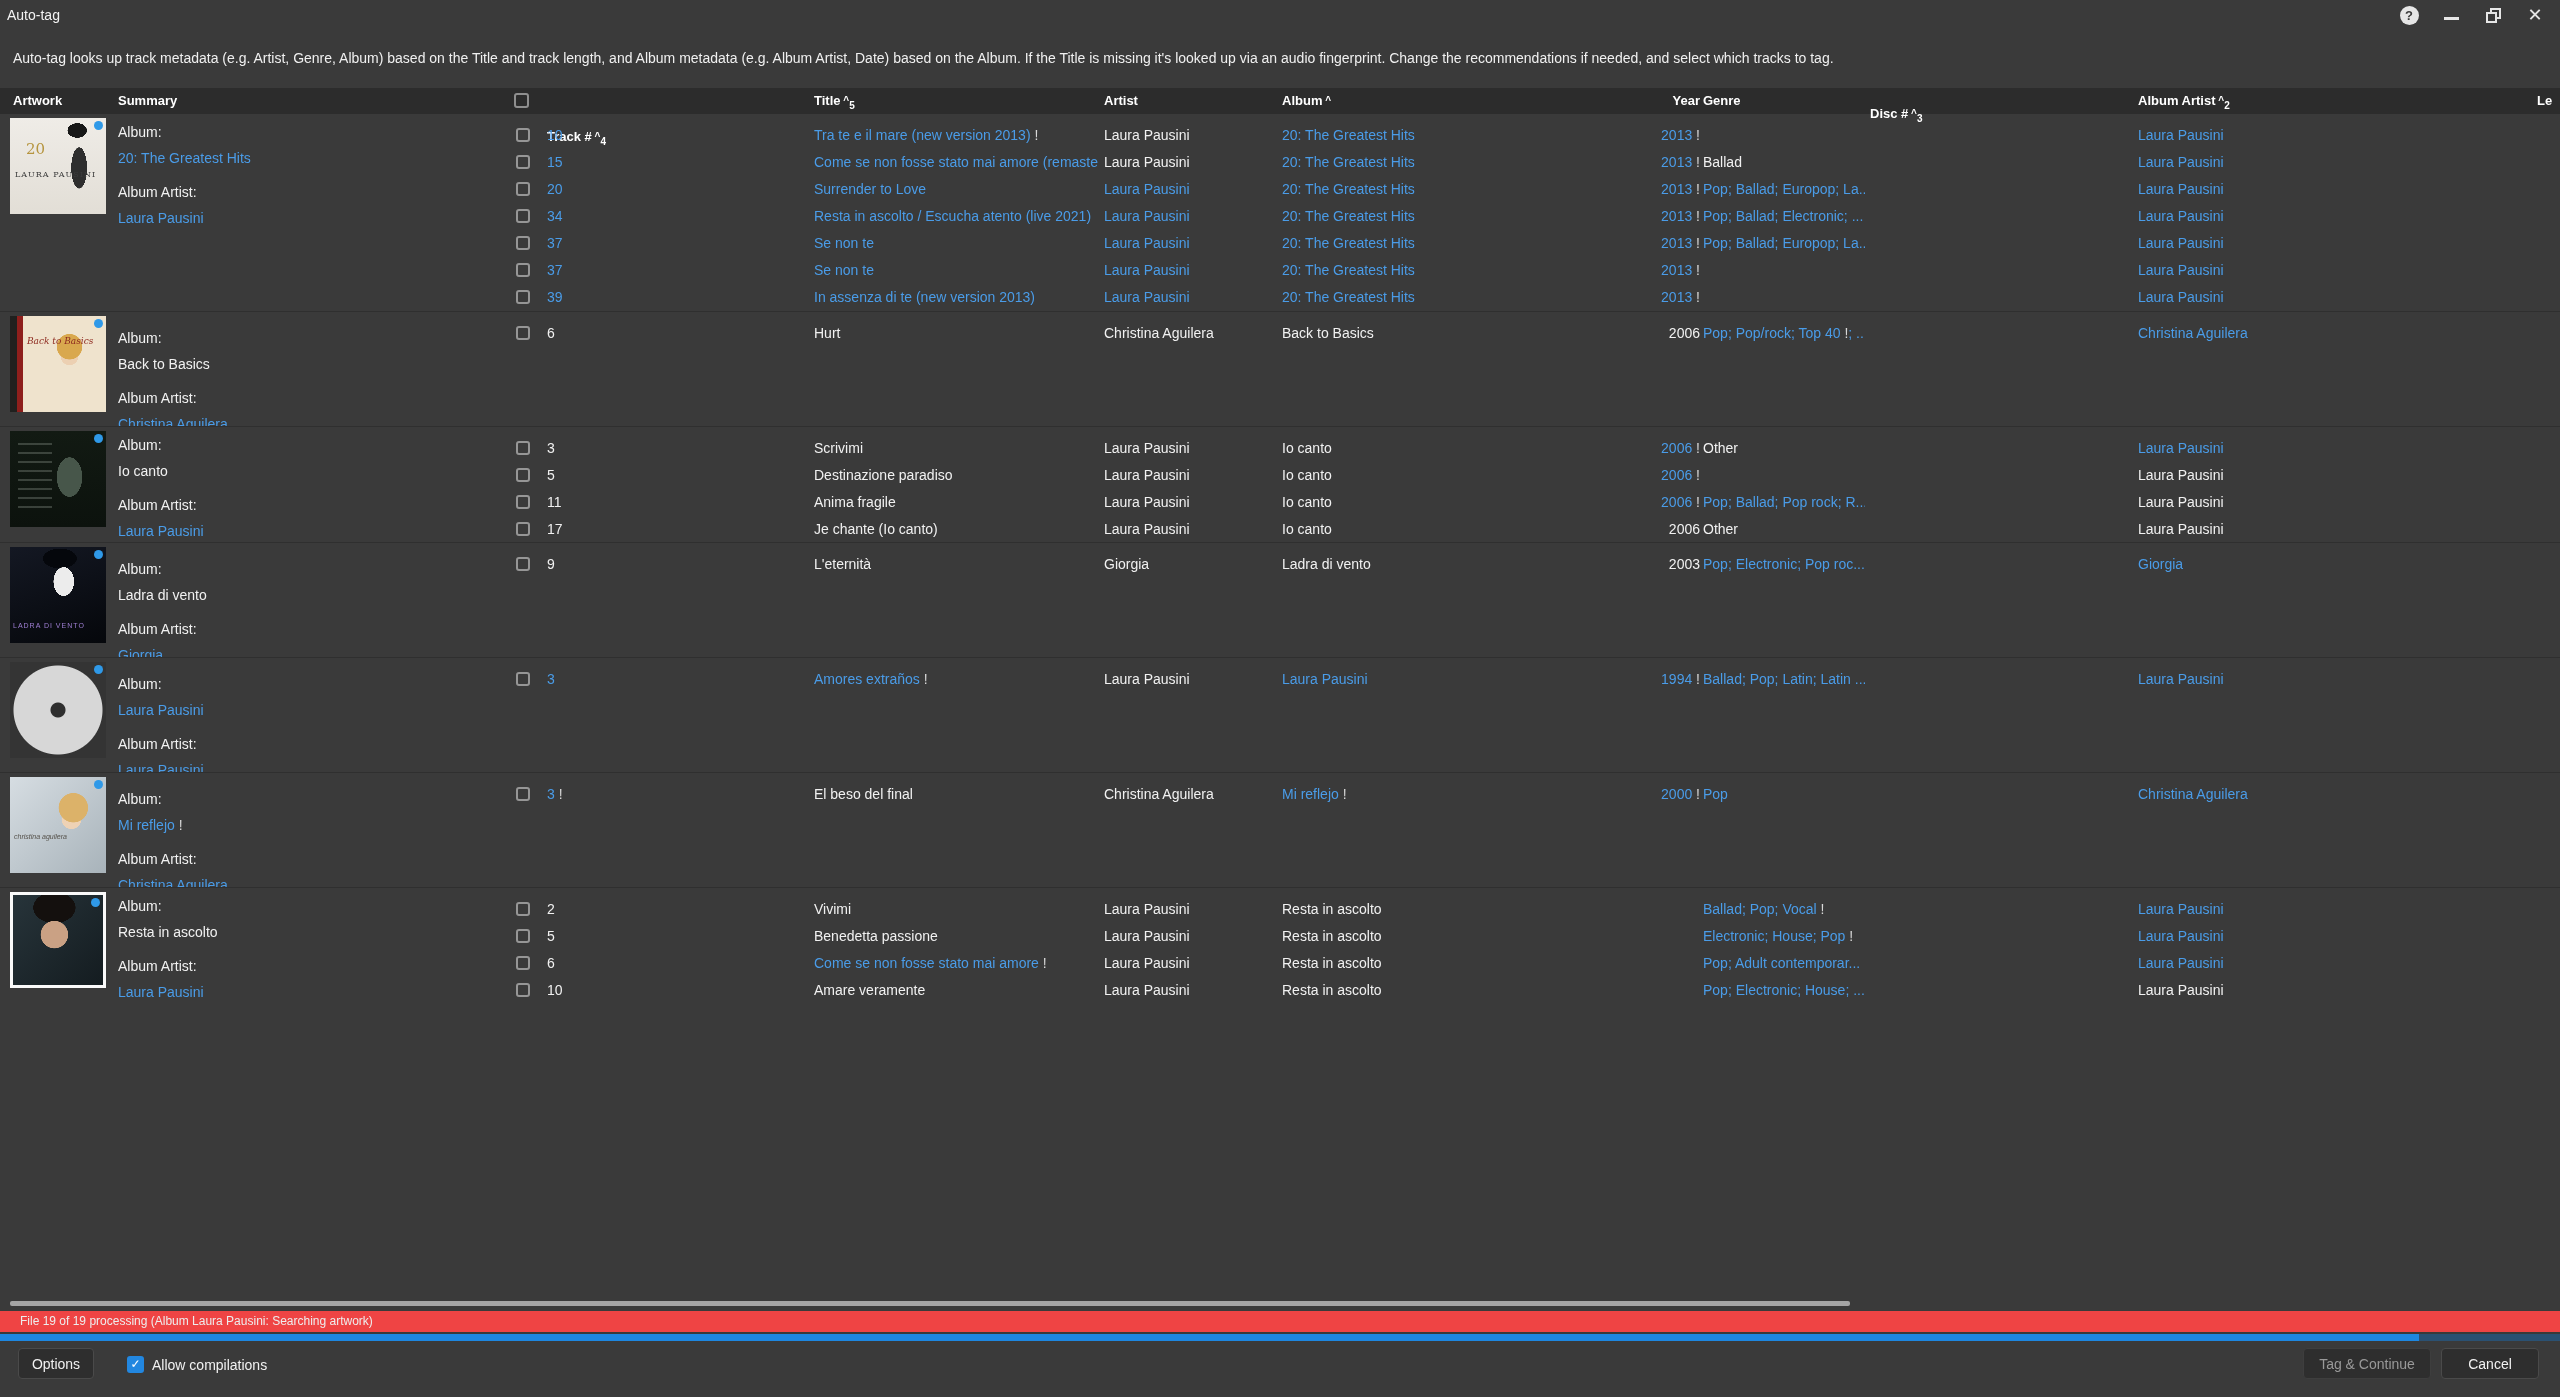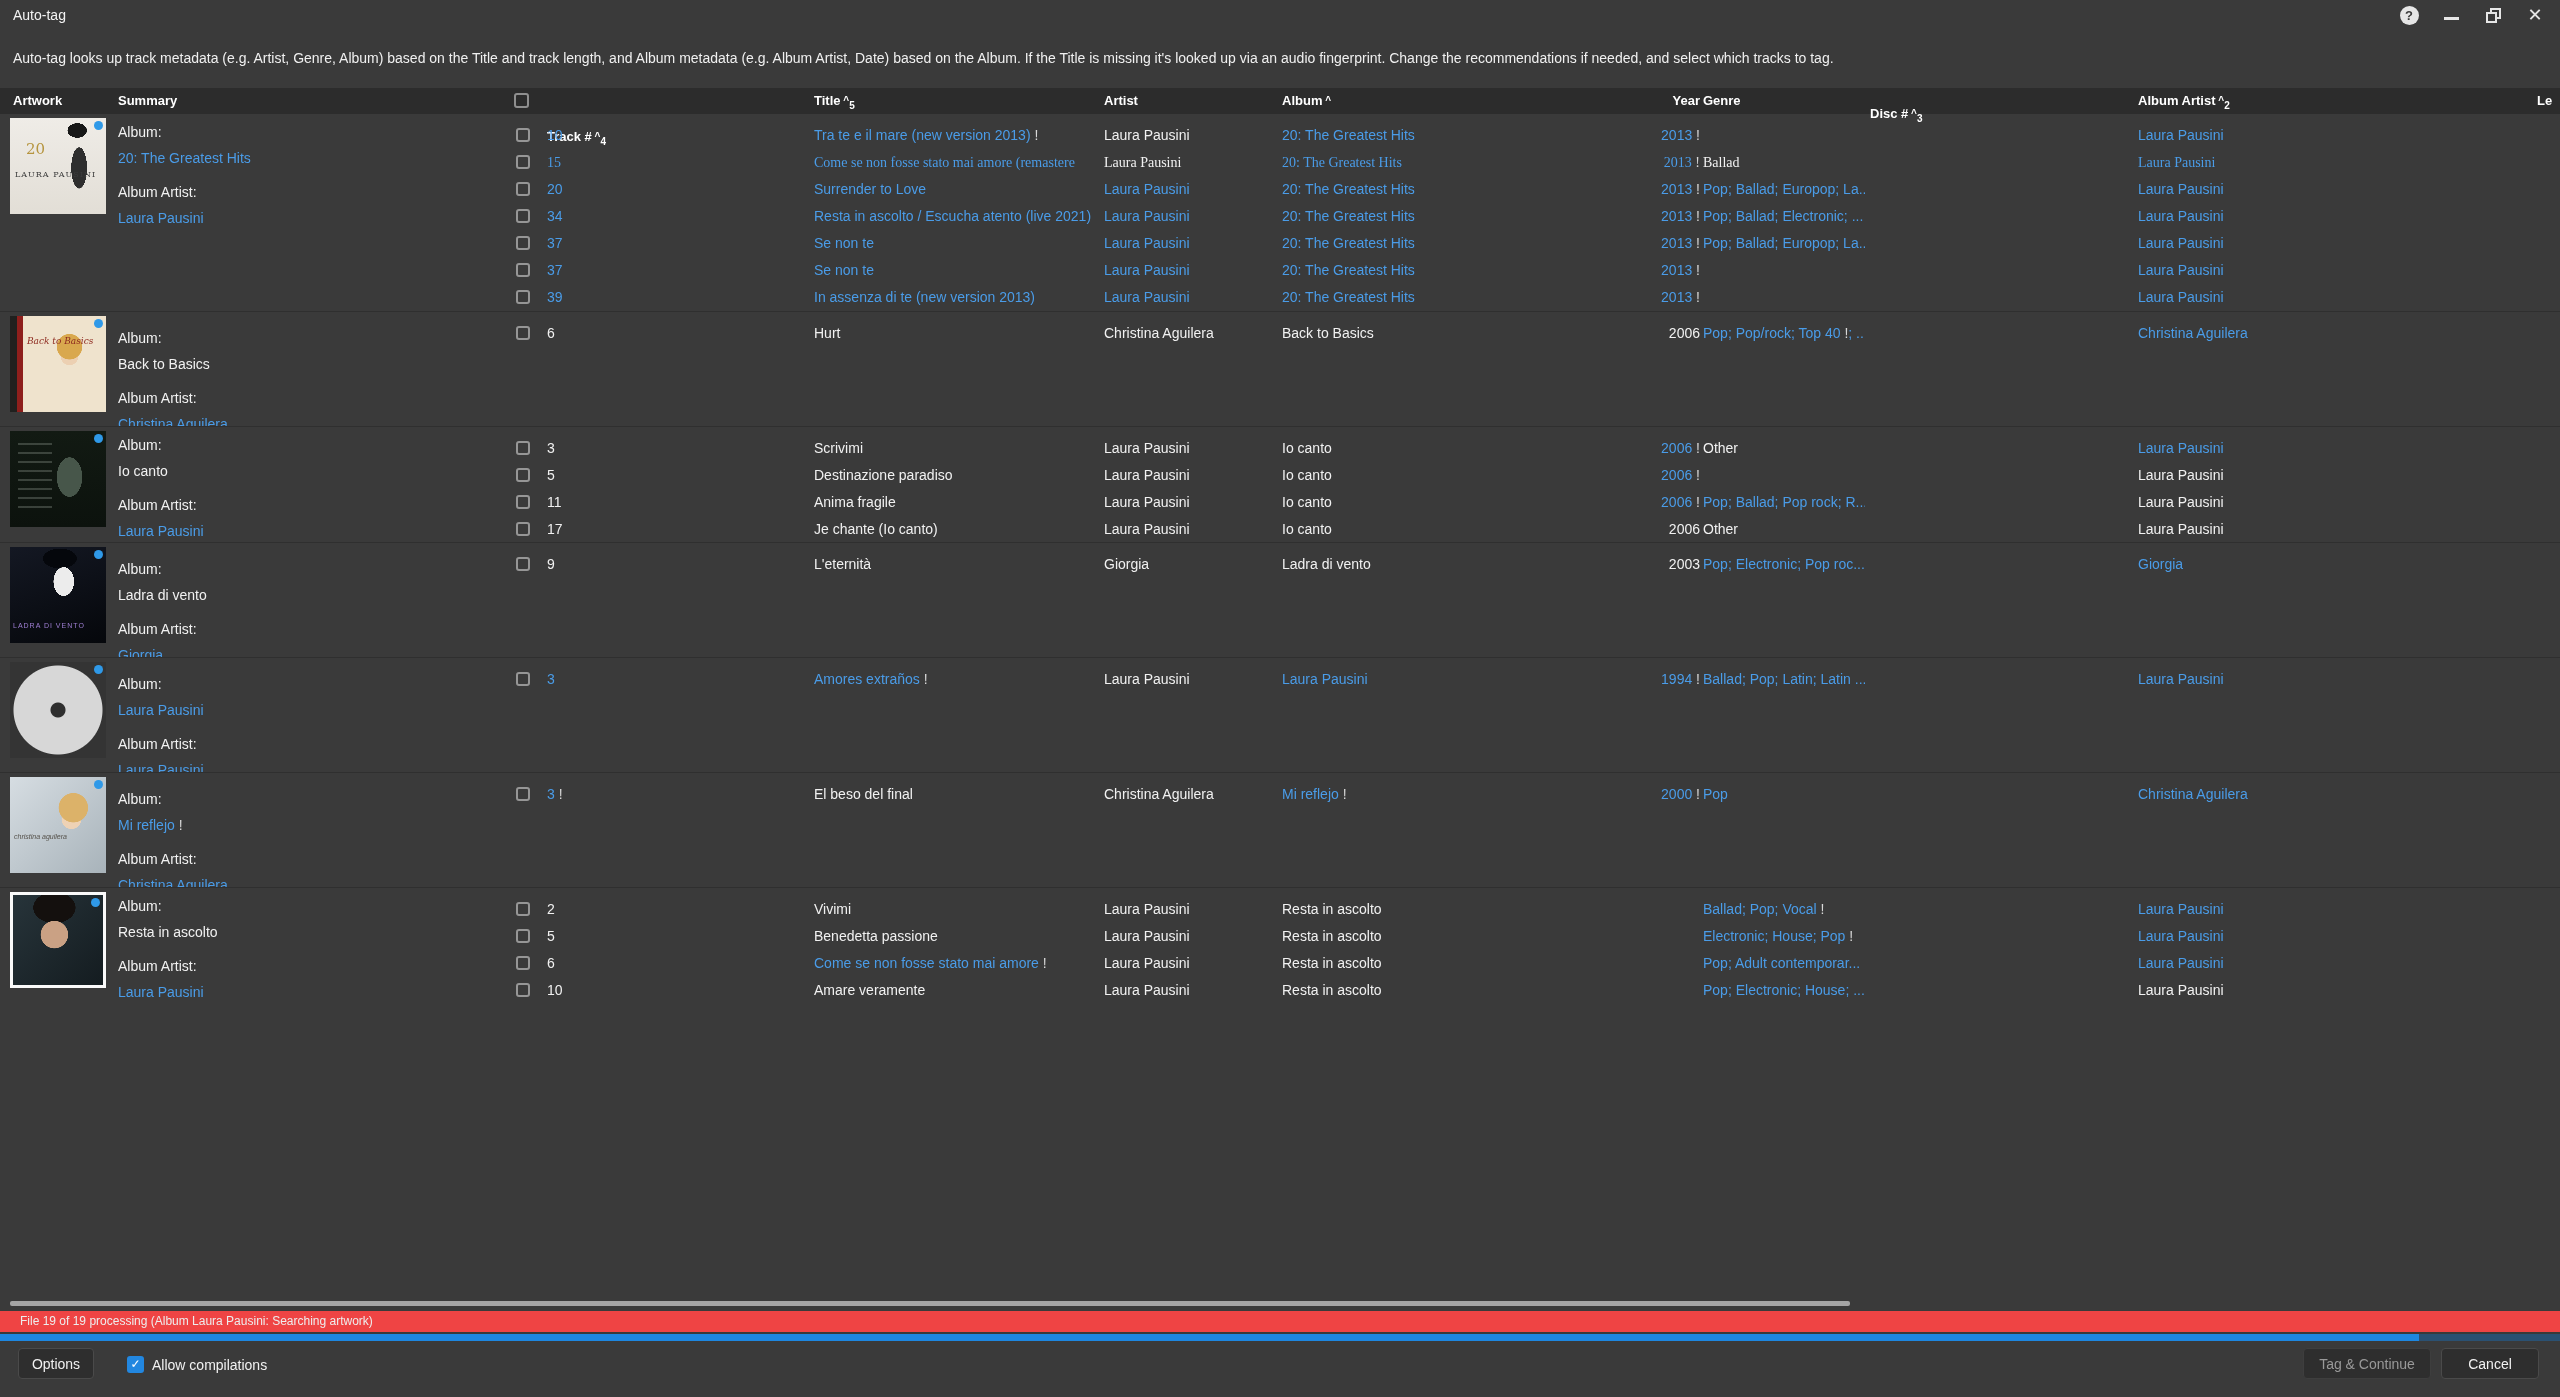--- a/index.html
+++ b/index.html
@@ -1,21 +1,21 @@
 <!DOCTYPE html>
 <html><head>
 <meta charset="utf-8">
 <style>
   *{margin:0;padding:0;box-sizing:border-box}
   html,body{width:2560px;height:1397px;overflow:hidden}
   body{background:#3a3a3a;font-family:"Liberation Sans",sans-serif;color:#f1f1f1;position:relative}
 
   
   .titlebar{position:absolute;left:0;top:0;width:2560px;height:30px}
-  .wtitle{position:absolute;left:13px;top:7px;font-size:14px;color:#f3f3f3}
+  .wtitle{position:absolute;left:7px;top:7px;font-size:14px;color:#f3f3f3}
   .winctls{position:absolute;right:14px;top:4px;display:flex;gap:20px;align-items:center}
   .wc{width:22px;height:22px;display:flex;align-items:center;justify-content:center;cursor:pointer}
   .help-circle{width:19px;height:19px;border-radius:50%;background:#e6e6e6;color:#3a3a3a;font-weight:bold;font-size:13px;line-height:19px;text-align:center}
   .min-bar{width:15px;height:3px;background:#e6e6e6;margin-top:6px}
   .restore-box{position:relative;width:15px;height:15px}
   .restore-box .sq1{position:absolute;right:0;top:0;width:11px;height:11px;border:2px solid #e6e6e6}
   .restore-box .sq2{position:absolute;left:0;bottom:0;width:11px;height:11px;border:2px solid #e6e6e6;background:#3a3a3a}
   .close-x{font-size:18px;color:#e6e6e6;line-height:18px}
 
   
@@ -163,21 +163,21 @@
       </div>
       <div class="trow" style="top: 8px;">
         <span class="rcheck"></span>
         <span class="cell cell-num link">10</span>
         <span class="cell cell-title link">Tra te e il mare (new version 2013) <span class="excl">!</span></span>
         <span class="cell cell-artist">Laura Pausini</span>
         <span class="cell cell-album link">20: The Greatest Hits</span>
         <span class="cell cell-year link">2013 <span class="excl">!</span></span>
         <span class="cell cell-aa link">Laura Pausini</span>
       </div>
-      <div class="trow" style="top: 35px; font-family: Liberation Serif, serif;">
+      <div class="trow" style="top: 35px;">
         <span class="rcheck"></span>
         <span class="cell cell-num link">15</span>
         <span class="cell cell-title link">Come se non fosse stato mai amore (remastere</span>
         <span class="cell cell-artist">Laura Pausini</span>
         <span class="cell cell-album link">20: The Greatest Hits</span>
         <span class="cell cell-year link">2013 <span class="excl">!</span></span>
         <span class="cell cell-genre">Ballad</span>
         <span class="cell cell-aa link">Laura Pausini</span>
       </div>
       <div class="trow" style="top: 62px;">

